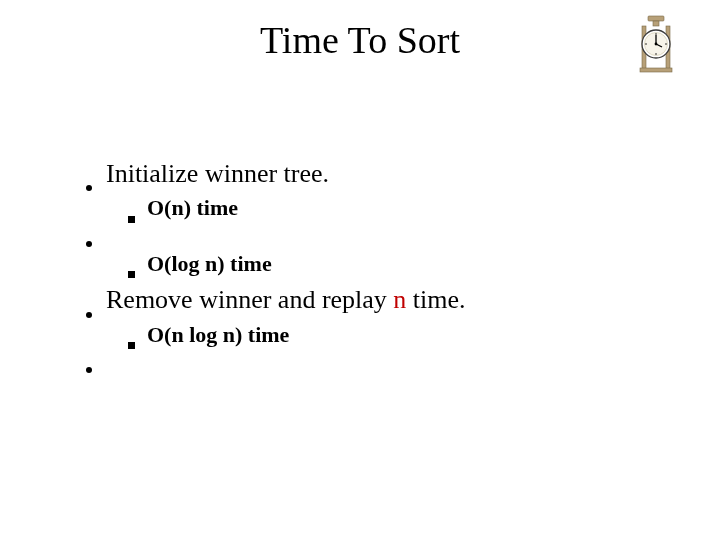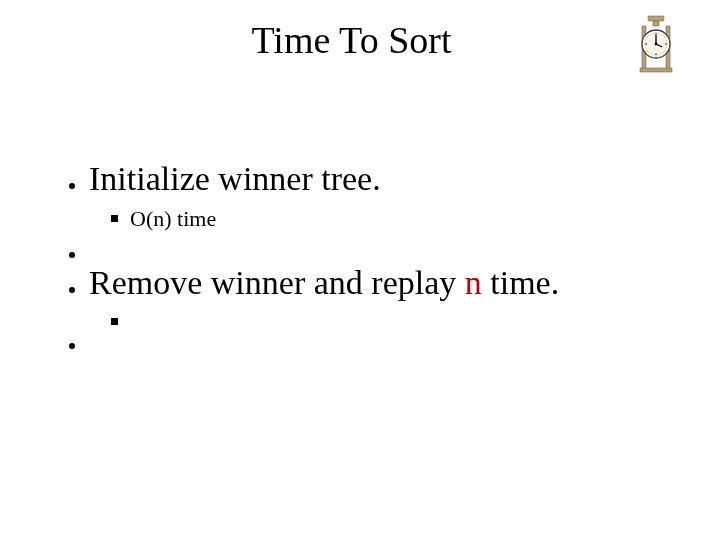--- a/index.html
+++ b/index.html
@@ -7,21 +7,21 @@
     width: 720px;
     height: 540px;
     background: #ffffff;
     font-family: "Times New Roman", Times, serif;
     position: relative;
     overflow: hidden;
   }
   .slide {
     width: 100%;
     height: 100%;
-    padding: 18px 40px 0 31px;
+    padding: 18px 40px 0 48px;
   }
   .title-row {
     display: flex;
     align-items: flex-start;
   }
   .title {
     flex: 1;
     text-align: center;
     font-size: 38px;
     color: #000;
@@ -32,43 +32,44 @@
     width: 48px;
     flex: 0 0 auto;
     margin-top: -4px;
   }
   .content {
     margin-top: 78px;
     padding-left: 38px;
   }
   .lvl1 {
     display: flex;
-    align-items: center;
-    font-size: 34px;
+    align-items: flex-end;
+    font-size: 26px;
     color: #000;
     line-height: 1.35;
     margin-bottom: 2px;
   }
   .lvl1 .dot {
     width: 6px;
     height: 6px;
     background: #000;
     border-radius: 50%;
     margin-top: 14px;
     margin-right: 14px;
     flex: 0 0 auto;
   }
   .lvl2 {
     display: flex;
-    align-items: flex-start;
+    align-items: flex-end;
     font-size: 22px;
     color: #000;
     line-height: 1.35;
     margin-left: 42px;
     margin-bottom: 4px;
+    font-weight: bold;
   }
   .lvl2 .sq {
     width: 7px;
     height: 7px;
     background: #000;
     margin-top: 11px;
     margin-right: 12px;
     flex: 0 0 auto;
   }
   .red { color: #c00000; }
@@ -107,27 +108,32 @@
       <div class="item-text">Initialize winner tree.</div>
     </div>
     <div class="lvl2">
       <div class="sq"></div>
       <div class="item-text">O(n) time</div>
     </div>
 
     <div class="lvl1">
       <div class="dot"></div>
     </div>
+    <div class="lvl2">
+      <div class="sq"></div>
+      <div class="item-text">O(log n) time</div>
+    </div>
 
     <div class="lvl1">
       <div class="dot"></div>
       <div class="item-text"><span>Remove winner and replay </span><span class="red">n</span><span> time.</span></div>
     </div>
     <div class="lvl2">
       <div class="sq"></div>
+      <div class="item-text">O(n log n) time</div>
     </div>
 
     <div class="lvl1">
       <div class="dot"></div>
     </div>
 
 
   </div>
 </div>
 

